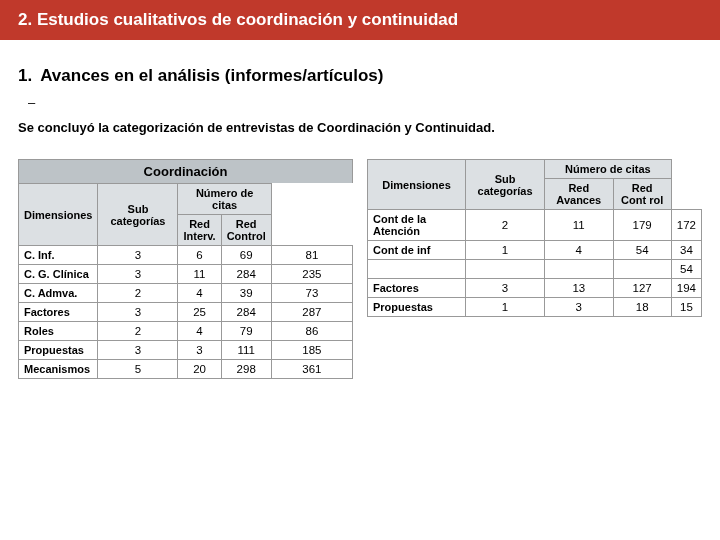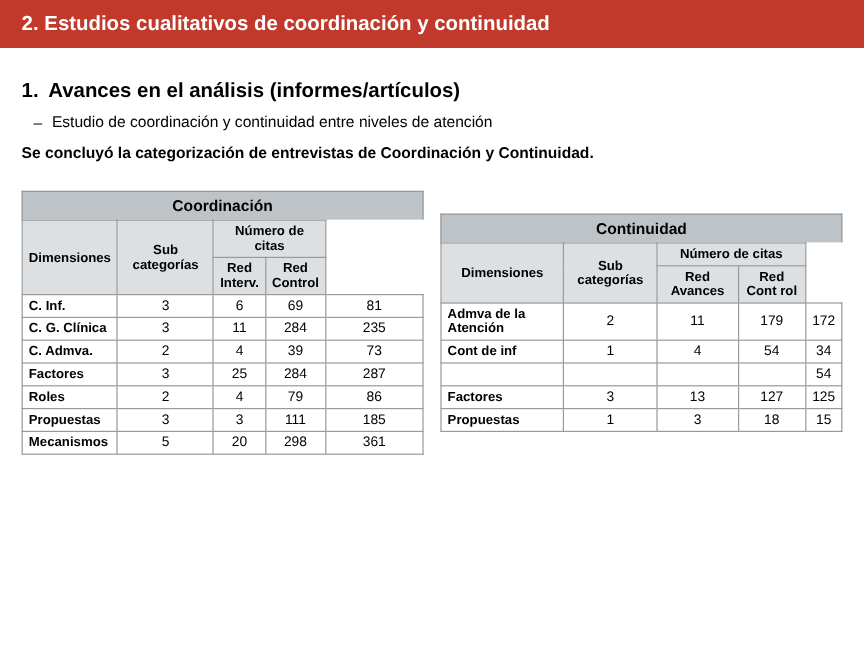--- a/index.html
+++ b/index.html
@@ -57,21 +57,21 @@
 
     .conclusion {
       font-size: 13px;
       font-weight: bold;
       margin-bottom: 24px;
     }
 
     .tables-container {
       display: flex;
       gap: 14px;
-      align-items: center;
+      align-items: flex-start;
     }
 
     .table-block {
       flex: 1;
     }
 
     .table-header-label {
       background: #bdc3c7;
       text-align: center;
       font-weight: bold;
@@ -130,21 +130,20 @@
 
   <div class="content">
 
     <div style="display:flex; align-items:baseline; margin-bottom:4px;">
       <span style="font-size:17px; font-weight:bold; margin-right:8px;">1.</span>
       <span class="section-title">Avances en el análisis (informes/artículos)</span>
     </div>
 
     <div class="subsection">
       <span class="subsection-dash">–</span>
-      <span class="subsection-text">Estudio de coordinación y continuidad entre niveles de atención</span>
     </div>
 
     <div class="conclusion">Se concluyó la categorización de entrevistas de Coordinación y Continuidad.</div>
 
     <div class="tables-container">
 
       <div class="table-block left-table">
         <div class="table-header-label">Coordinación</div>
         <table>
           <thead>
@@ -206,36 +205,35 @@
       <td>5</td>
       <td>20</td>
       <td>298</td>
       <td>361</td>
     </tr>
             </tbody>
         </table>
       </div>
 
       <div class="table-block">
-        <div class="table-header-label">Continuidad</div>
         <table>
           <thead>
             <tr>
               <th rowspan="2">Dimensiones</th>
               <th rowspan="2">Sub categorías</th>
               <th colspan="2">Número de citas</th>
             </tr>
             <tr>
               <th>Red Avances</th>
               <th>Red Cont rol</th>
             </tr>
           </thead>
           <tbody id="cont-body">
           <tr>
-      <td class="row-label">Admva de la Atención</td>
+      <td class="row-label">Cont de la Atención</td>
       <td>2</td>
       <td>11</td>
       <td>179</td>
       <td>172</td>
     </tr>
               <tr>
       <td class="row-label">Cont de inf</td>
       <td>1</td>
       <td>4</td>
       <td>54</td>
@@ -246,21 +244,21 @@
       <td></td>
       <td></td>
       <td></td>
       <td>54</td>
     </tr>
               <tr>
       <td class="row-label">Factores</td>
       <td>3</td>
       <td>13</td>
       <td>127</td>
-      <td>125</td>
+      <td>194</td>
     </tr>
               <tr>
       <td class="row-label">Propuestas</td>
       <td>1</td>
       <td>3</td>
       <td>18</td>
       <td>15</td>
     </tr>
             </tbody>
         </table>

